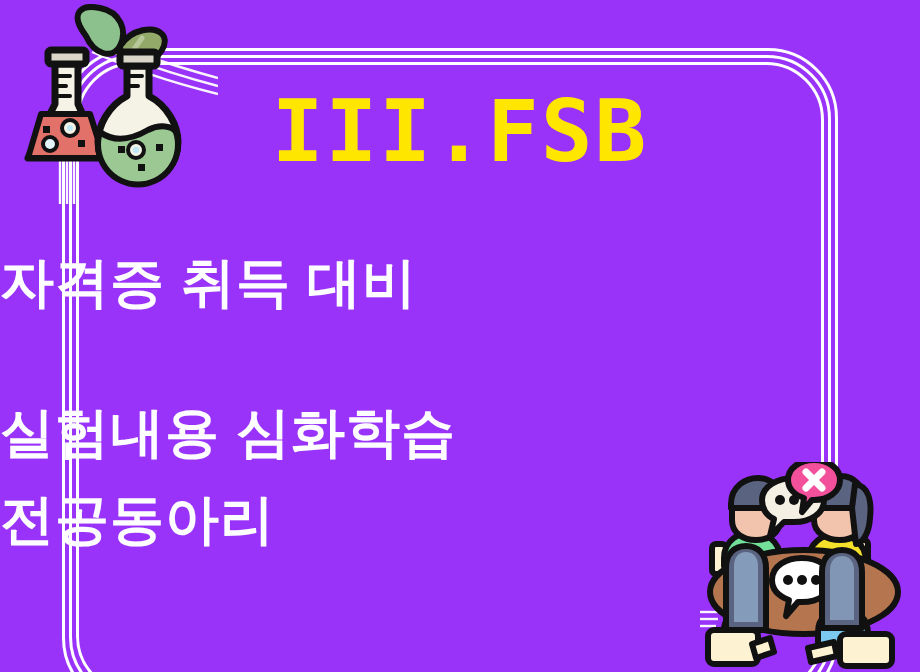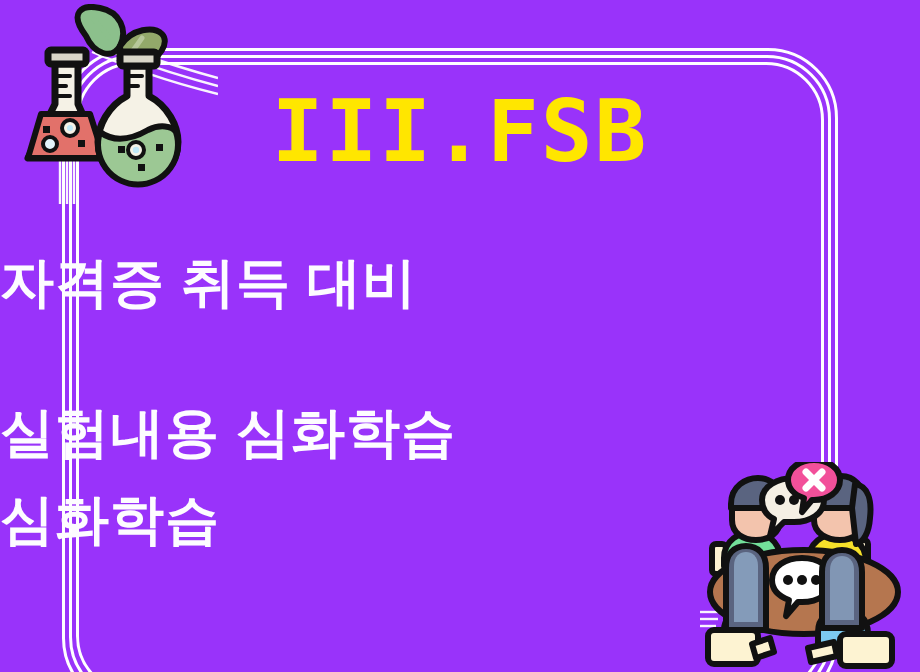--- a/index.html
+++ b/index.html
@@ -229,16 +229,16 @@
       <path d="M122 110 C 122 96 130 88 142 88 C 154 88 162 96 162 110 L162 166 L122 166 Z" fill="#5a6480"></path>
       <path d="M130 108 C 130 98 136 94 142 94 C 148 94 154 98 154 108 L154 158 L130 158 Z" fill="#a8c8e8" opacity="0.5" stroke="none"></path>
       <path d="M108 186 L134 180 L137 194 L111 200 Z" fill="#fdf3d2"></path>
     </g>
   </svg>
 
   <div class="text-stack">
     <div class="title-main">III.FSB</div>
     <div class="subline l1">자격증 취득 대비</div>
     <div class="subline l2">실험내용 심화학습</div>
-    <div class="subline l3">심화학습</div>
+    <div class="subline l3">전공동아리</div>
   </div>
 
 </div>
 
 </body></html>

